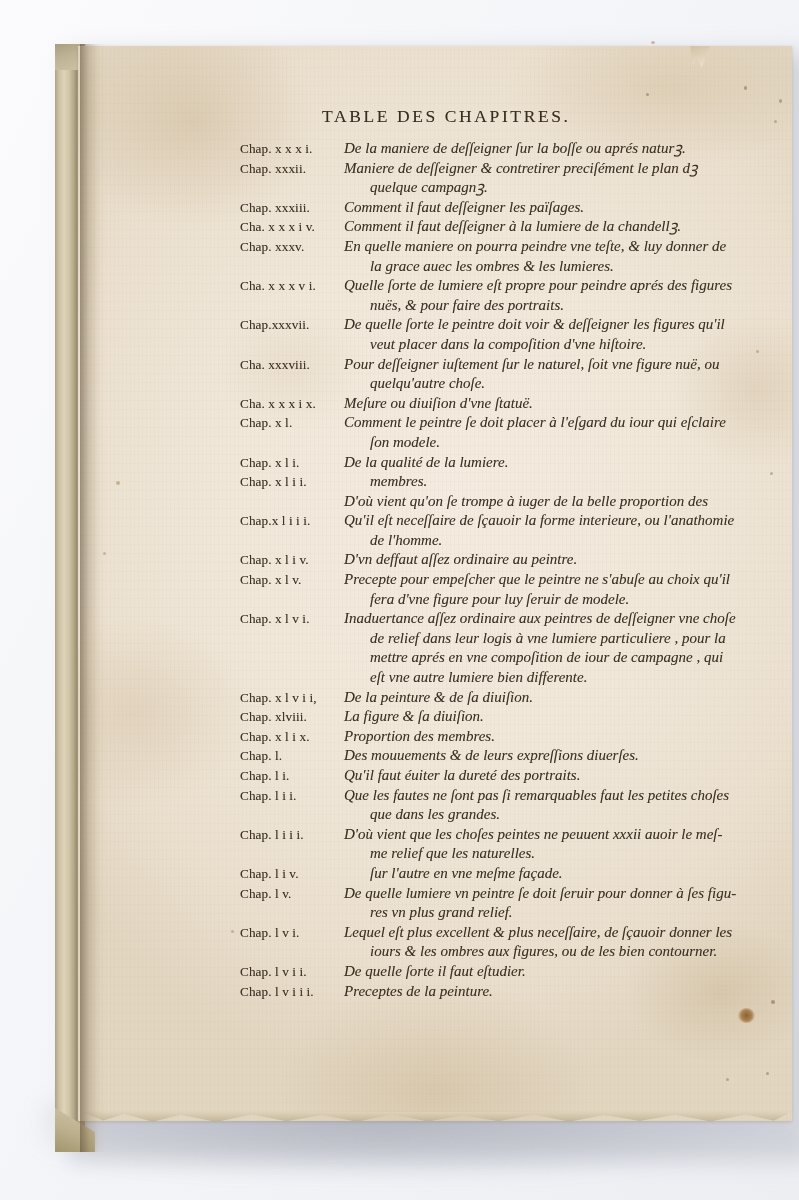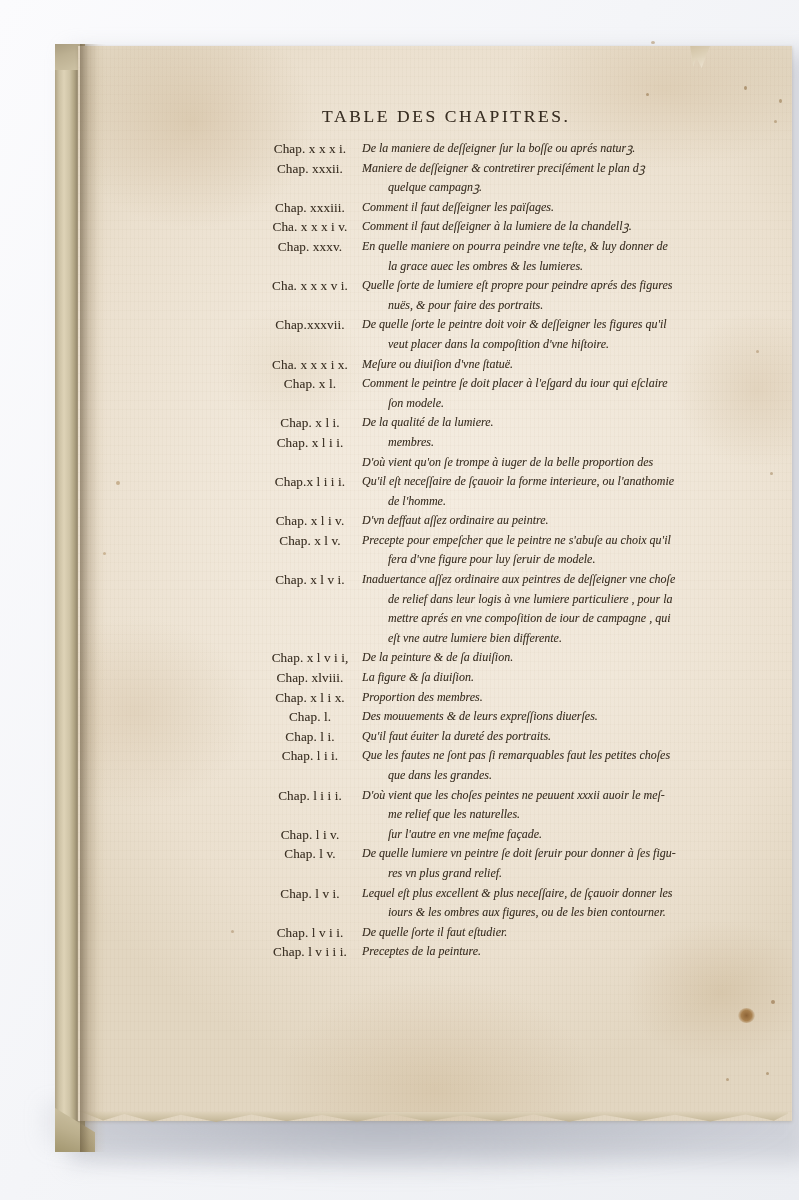--- a/index.html
+++ b/index.html
@@ -210,32 +210,31 @@
     width: 530px;
   }
 
   .entry {
     display: flex;
     align-items: flex-start;
     margin-bottom: 0px;
   }
   .entry-label {
     flex: 0 0 104px;
-    text-align: center;
+    text-align: left;
     font-size: 13.2px;
     line-height: 19.6px;
     white-space: nowrap;
     color: #3b3125;
     letter-spacing: .1px;
-    margin-left: 18px;
   }
   .entry-text {
     flex: 1 1 auto;
     font-style: italic;
-    font-size: 12px;
+    font-size: 15px;
     line-height: 19.6px;
     color: #3a3024;
     font-family: "Liberation Serif", "DejaVu Serif", serif;
   }
   .entry-text .ln {
     display: block;
     white-space: nowrap;
   }
   .entry-text .ln.cont {
     padding-left: 26px;
@@ -324,20 +323,27 @@
           </div>
         </div>
         <div class="entry">
           <div class="entry-label">Chap.xxxvii.</div>
           <div class="entry-text">
             <span class="ln">De quelle ſorte le peintre doit voir &amp; deſſeigner les figures qu'il</span>
             <span class="ln cont">veut placer dans la compoſition d'vne hiſtoire.</span>
           </div>
         </div>
         <div class="entry">
+          <div class="entry-label">Cha. xxxviii.</div>
+          <div class="entry-text">
+            <span class="ln">Pour deſſeigner iuſtement ſur le naturel, ſoit vne figure nuë, ou</span>
+            <span class="ln cont">quelqu'autre choſe.</span>
+          </div>
+        </div>
+        <div class="entry">
           <div class="entry-label">Cha. x x x i x.</div>
           <div class="entry-text">
             <span class="ln">Meſure ou diuiſion d'vne ſtatuë.</span>
           </div>
         </div>
         <div class="entry">
           <div class="entry-label">Chap. x l.</div>
           <div class="entry-text">
             <span class="ln">Comment le peintre ſe doit placer à l'eſgard du iour qui eſclaire</span>
             <span class="ln cont">ſon modele.</span>

